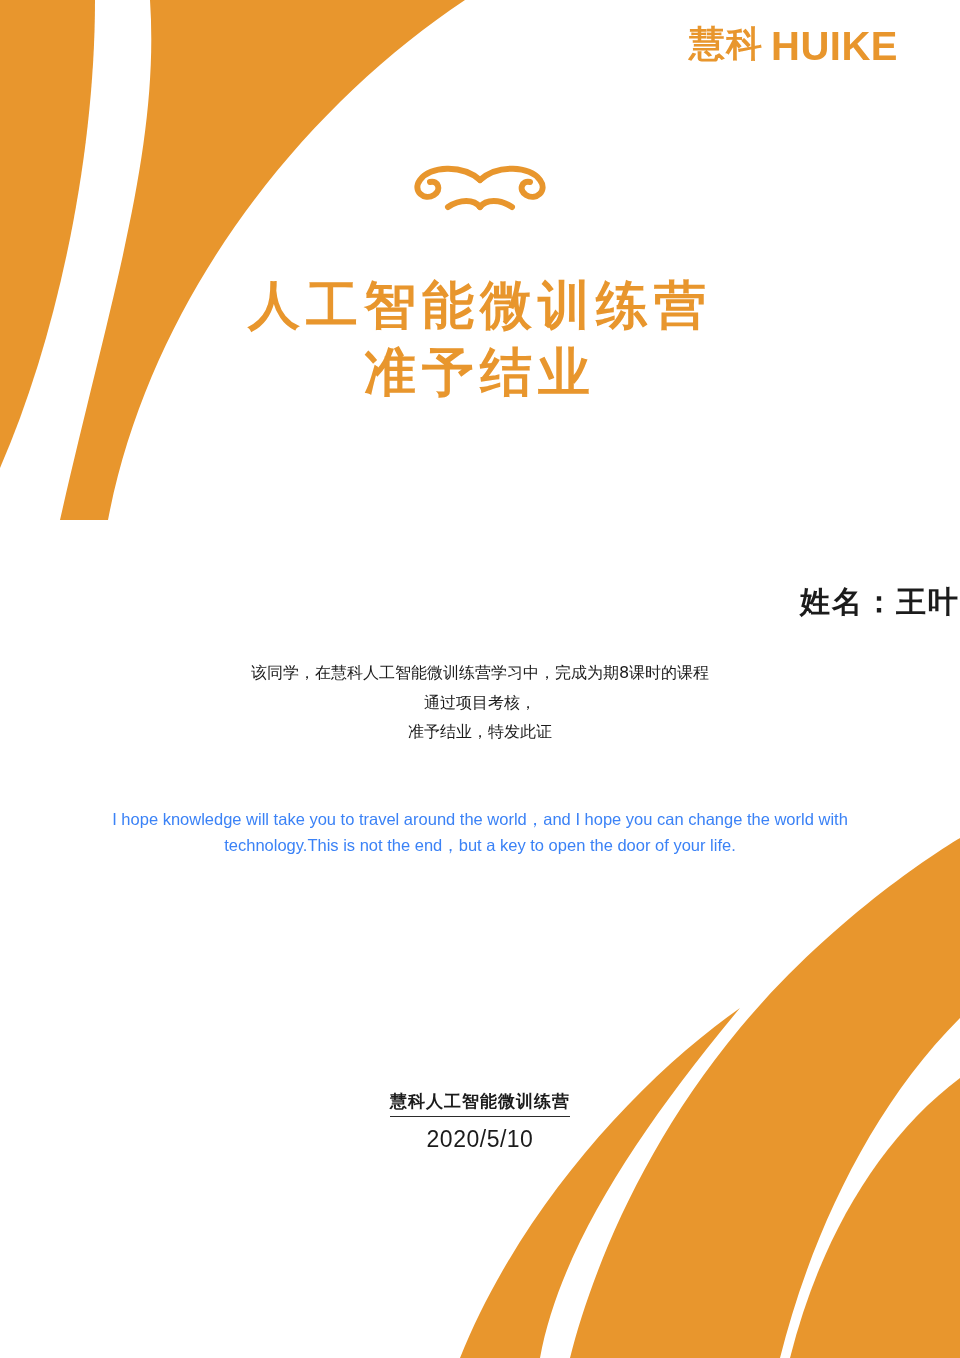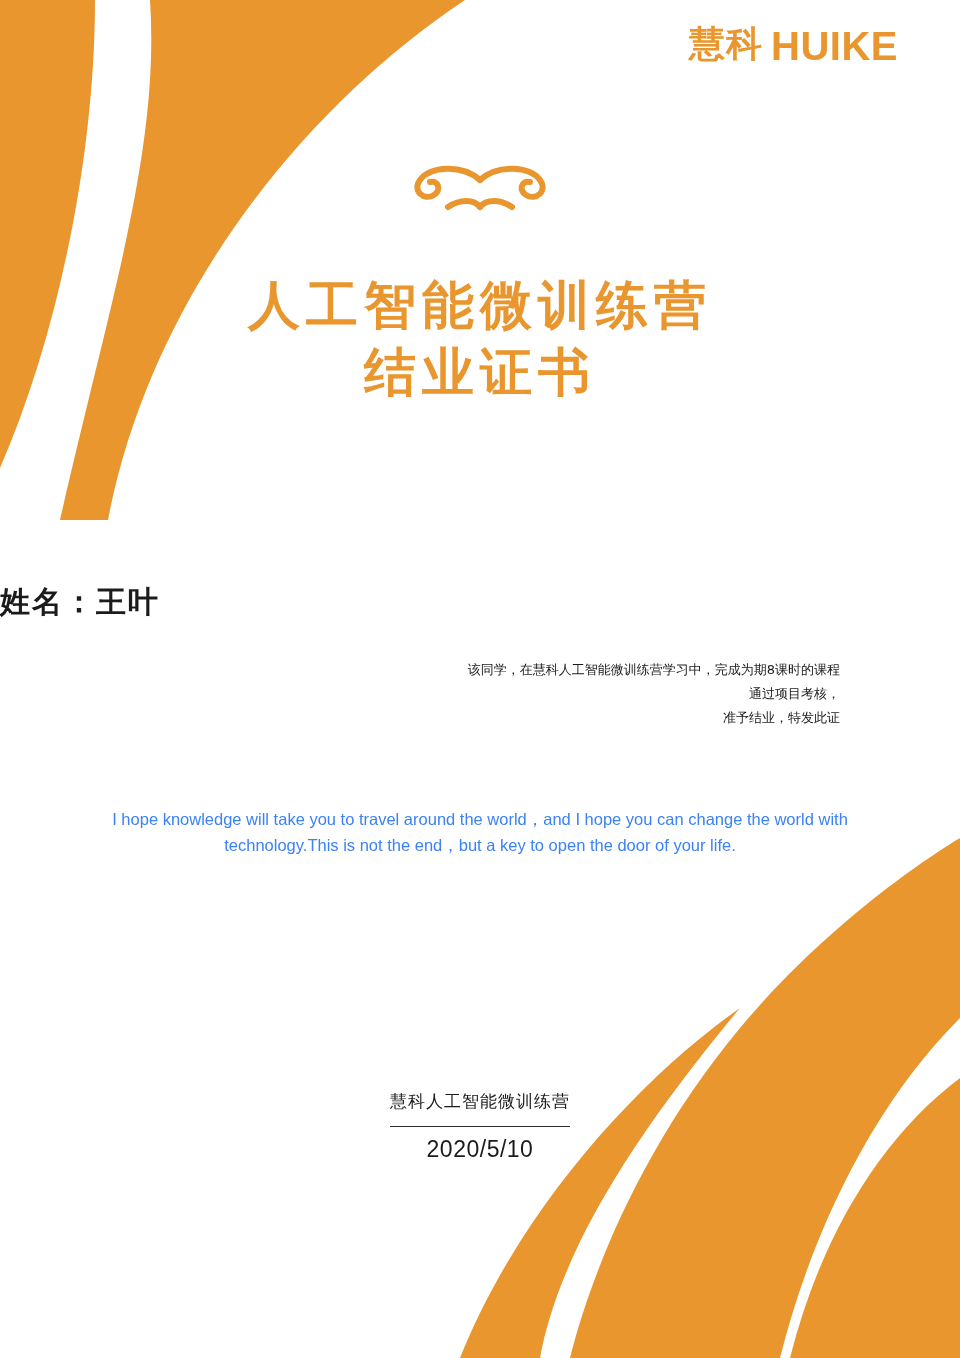--- a/index.html
+++ b/index.html
@@ -76,35 +76,35 @@
     line-height: 1.28;
     font-family: "DejaVu Sans", "Liberation Sans", sans-serif;
   }
 
   
   .name-row {
     position: absolute;
     top: 582px;
     left: 0;
     right: 0;
-    text-align: left;
+    text-align: right;
     font-size: 30px;
     font-weight: bold;
     color: #1b1b1b;
     letter-spacing: 2px;
     font-family: "DejaVu Sans", "Liberation Sans", sans-serif;
   }
   .statement {
     position: absolute;
     top: 658px;
     left: 120px;
     right: 120px;
-    text-align: right;
-    color: #1b1b1b;
-    font-size: 13px;
+    text-align: center;
+    color: #1b1b1b;
+    font-size: 16px;
     line-height: 1.85;
     font-family: "DejaVu Sans", "Liberation Sans", sans-serif;
   }
   .english {
     position: absolute;
     top: 806px;
     left: 100px;
     right: 100px;
     text-align: center;
     color: #3b82f6;
@@ -118,23 +118,24 @@
     top: 1090px;
     left: 0;
     right: 0;
     text-align: center;
   }
   .sig-org {
     display: inline-block;
     font-size: 17px;
     color: #1b1b1b;
     letter-spacing: 1px;
-    padding-bottom: 13px;
+    padding-bottom: 3px;
     border-bottom: 1.5px solid #2b2b2b;
     font-family: "DejaVu Sans", "Liberation Sans", sans-serif;
+    font-weight: bold;
   }
   .sig-date {
     margin-top: 9px;
     font-size: 23px;
     color: #1b1b1b;
     letter-spacing: 0.5px;
   }
 </style>
 </head>
 <body>
@@ -166,21 +167,21 @@
         <path d="M90,20 C72,4 40,6 30,20 C22,31 34,41 44,35 C52,30 48,20 40,22"></path>
         <path d="M90,20 C108,4 140,6 150,20 C158,31 146,41 136,35 C128,30 132,20 140,22"></path>
         <path d="M58,47 C70,39 84,39 90,47"></path>
         <path d="M122,47 C110,39 96,39 90,47"></path>
       </g>
     </svg>
   </div>
 
   <div class="title-block">
     <div class="title-line">人工智能微训练营</div>
-    <div class="title-line">结业证书</div>
+    <div class="title-line">准予结业</div>
   </div>
 
   <div class="name-row">姓名：王叶</div>
 
   <div class="statement">
     <div>该同学，在慧科人工智能微训练营学习中，完成为期8课时的课程</div>
     <div>通过项目考核，</div>
     <div>准予结业，特发此证</div>
   </div>
 

